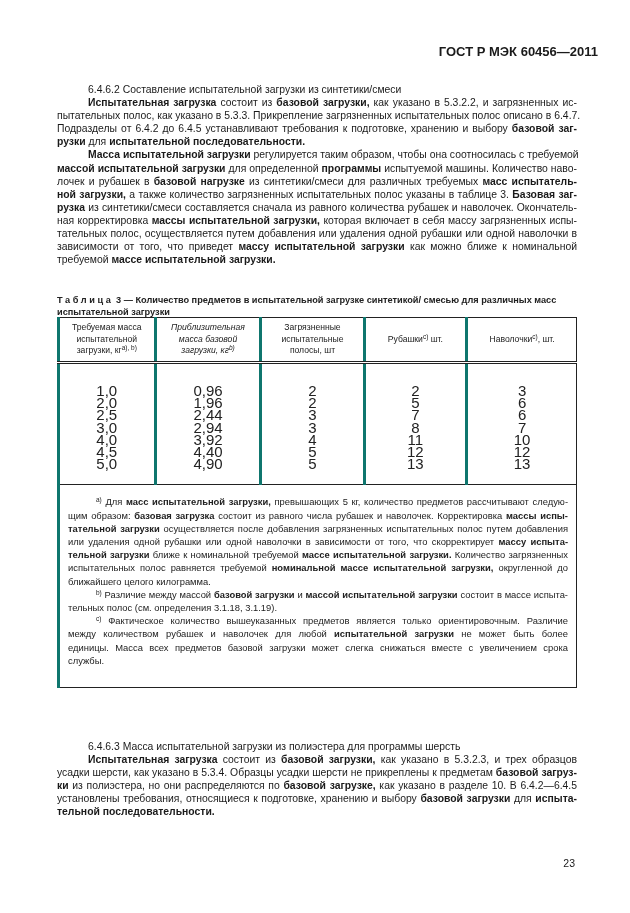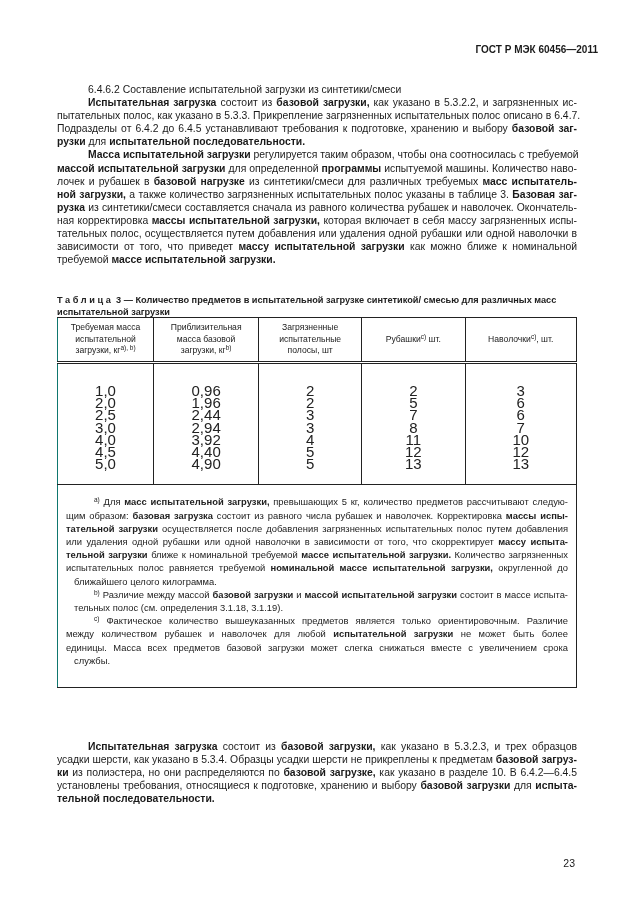--- a/index.html
+++ b/index.html
@@ -1,37 +1,37 @@
 <!DOCTYPE html>
 <html><head>
 <meta charset="utf-8">
 <style>
   html, body { margin: 0; padding: 0; background: #ffffff; }
   body { width: 630px; height: 913px; position: relative; overflow: hidden;
          font-family: "Liberation Sans", sans-serif; color: #1a1a1a; }
-  .hdr { position: absolute; top: 44px; right: 32px; font-size: 10px; font-weight: bold; letter-spacing: 0; }
+  .hdr { position: absolute; top: 44px; right: 32px; font-size: 13px; font-weight: bold; letter-spacing: 0; }
   .body-text { position: absolute; left: 57px; width: 520px; font-size: 10.4px; line-height: 13.1px; text-align: justify; }
   .line { display: block; white-space: nowrap; text-align: justify; text-align-last: justify; }
   .line.last { text-align-last: left; }
   .indent { padding-left: 31px; }
   b { font-weight: bold; }
   #sec1 { top: 83px; }
   #caption { position: absolute; left: 57px; width: 520px; top: 294px; font-size: 9.2px; line-height: 12px; color: #222; font-weight: bold; }
   #caption .spaced { letter-spacing: 2.6px; }
   table.t { position: absolute; left: 57px; top: 317px; width: 520px; border-collapse: collapse; font-size: 8.6px; color: #222; }
-  table.t td, table.t th { border-left: 1px solid #0f766e; border-right: 1px solid #222; text-align: center; vertical-align: middle; padding: 0; font-weight: normal; }
+  table.t td, table.t th { border-left: 3px solid #0f766e; border-right: 1px solid #222; text-align: center; vertical-align: middle; padding: 0; font-weight: normal; }
   table.t thead th { border-top: 1.3px solid #222; height: 43px; line-height: 11.5px; }
   table.t thead tr { border-bottom: 3px double #222; }
-  .colw1 { width: 96px; } .colw2 { width: 105px; } .colw3 { width: 103px; } .colw4 { width: 104px; } .colw5 { width: 112px; }
+  .colw1 { width: 96px; } .colw2 { width: 105px; font-style: italic; } .colw3 { width: 103px; } .colw4 { width: 104px; } .colw5 { width: 112px; }
   table.t tbody.data td { font-size: 15px; line-height: 12.2px; padding-top: 0; }
   table.t tbody.data tr.first td { padding-top: 21px; }
   table.t tbody.data tr.lastrow td { padding-bottom: 14px; border-bottom: 1.3px solid #222; }
   table.t tbody.notes td { border-bottom: 1.3px solid #222; text-align: justify; padding: 10px 8px 20px 8px; font-size: 9.4px; line-height: 13.2px; vertical-align: top; }
   .nline { display: block; white-space: nowrap; text-align: justify; text-align-last: justify; }
-  .nline.last { text-align-last: left; margin-left: 8px; }
+  .nline.last { text-align-last: left; }
   .nind { padding-left: 28px; }
   sup { font-size: 6.5px; vertical-align: 3px; line-height: 0; }
   #sec2 { top: 740px; }
   .pagenum { position: absolute; top: 832px; right: 55px; font-size: 10.5px; margin-top: 25px; }
 </style>
 </head>
 <body>
 
 <div class="hdr">ГОСТ Р МЭК 60456—2011</div>
 
@@ -144,20 +144,21 @@
             <span class="nline"><span>между  количеством  рубашек  и  наволочек для любой </span><b>испытательной загрузки</b><span> не может быть более</span></span>
             <span class="nline"><span>единицы.  Масса  всех  предметов базовой загрузки может слегка снижаться вместе с увеличением срока</span></span>
             <span class="nline last"><span>службы.</span></span>
           </div>
       </td>
     </tr>
   </tbody>
 </table>
 
 <div class="body-text" id="sec2">
+  <span class="line last indent">6.4.6.3 Масса испытательной загрузки из полиэстера для программы шерсть</span>
   <div>
       <span class="line indent"><b>Испытательная загрузка</b><span> состоит из </span><b>базовой загрузки,</b><span> как указано в 5.3.2.3, и трех образцов</span></span>
       <span class="line"><span>усадки шерсти, как указано в 5.3.4. Образцы усадки шерсти не прикреплены к предметам </span><b>базовой загруз-</b></span>
       <span class="line"><b>ки</b><span> из полиэстера, но они распределяются по </span><b>базовой загрузке,</b><span> как указано в разделе 10. В 6.4.2—6.4.5</span></span>
       <span class="line"><span>установлены требования, относящиеся к подготовке, хранению и выбору </span><b>базовой загрузки</b><span> для </span><b>испыта-</b></span>
       <span class="line last"><b>тельной последовательности.</b></span>
     </div>
 </div>
 
 <div class="pagenum">23</div>

